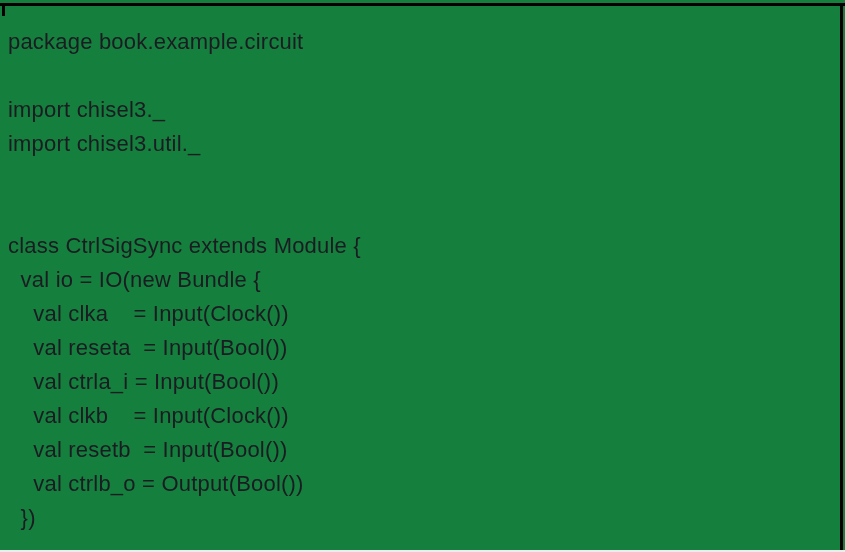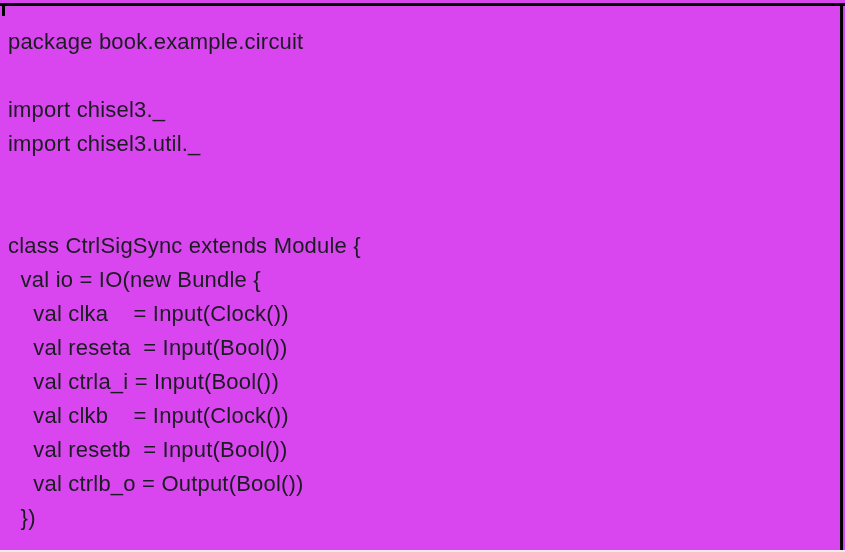--- a/index.html
+++ b/index.html
@@ -62,19 +62,19 @@
     white-space: pre;
   }
   .code-line {
     height: 34px;
     white-space: pre;
   }
 </style>
 </head>
 <body>
 
-<div class="frame" style="background: #d946ef;">
+<div class="frame" style="background: #15803d;">
   <div class="border-top" style="background: rgb(0, 0, 0);"></div>
   <div class="border-right" style="background: rgb(0, 0, 0);"></div>
   <div class="border-left-stub" style="background: rgb(0, 0, 0);"></div>
   <div class="border-bottom-faint" style="background: rgb(236, 236, 236);"></div>
   <pre class="code" style="color: rgb(27, 27, 34);"><div class="code-line">package book.example.circuit</div><div class="code-line"></div><div class="code-line">import chisel3._</div><div class="code-line">import chisel3.util._</div><div class="code-line"></div><div class="code-line"></div><div class="code-line">class CtrlSigSync extends Module {</div><div class="code-line">  val io = IO(new Bundle {</div><div class="code-line">    val clka    = Input(Clock())</div><div class="code-line">    val reseta  = Input(Bool())</div><div class="code-line">    val ctrla_i = Input(Bool())</div><div class="code-line">    val clkb    = Input(Clock())</div><div class="code-line">    val resetb  = Input(Bool())</div><div class="code-line">    val ctrlb_o = Output(Bool())</div><div class="code-line">  })</div></pre>
 </div>
 
 </body></html>

